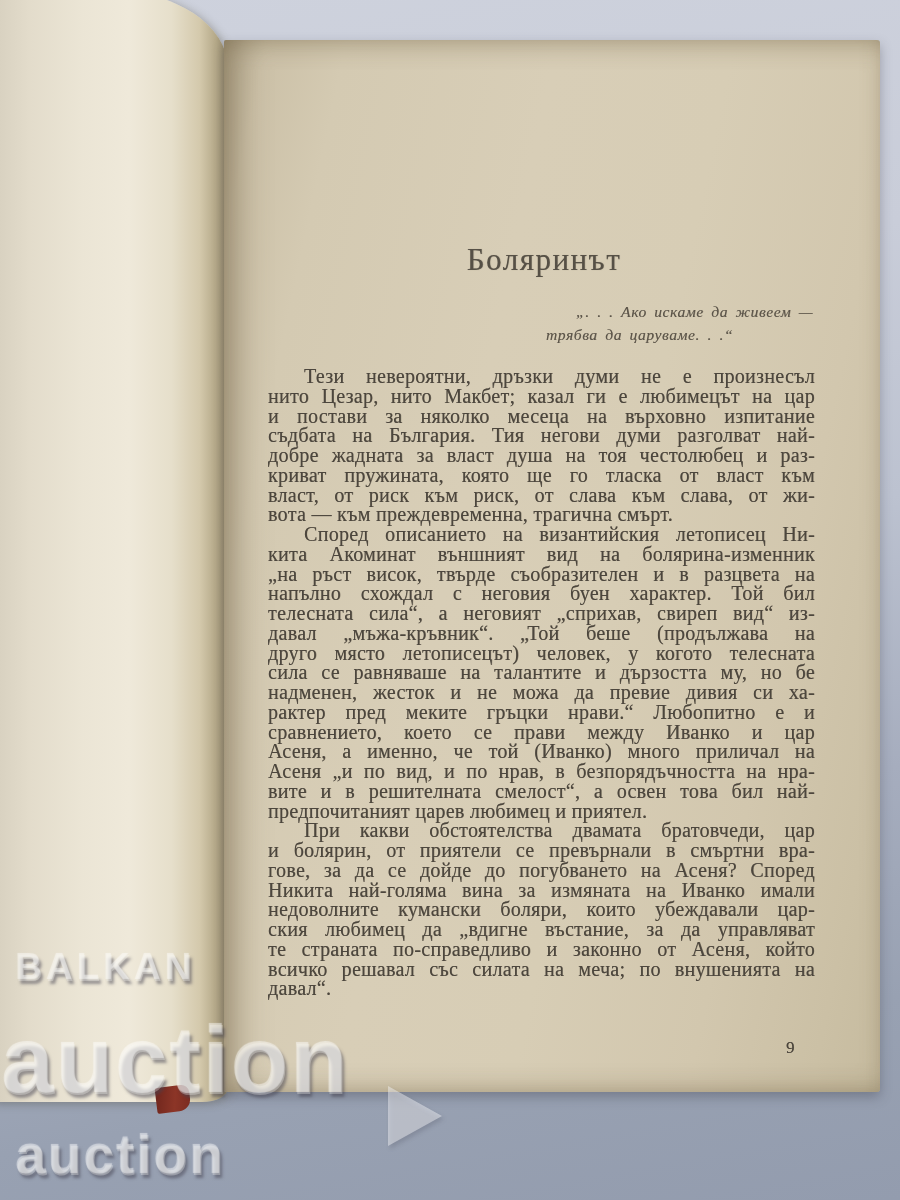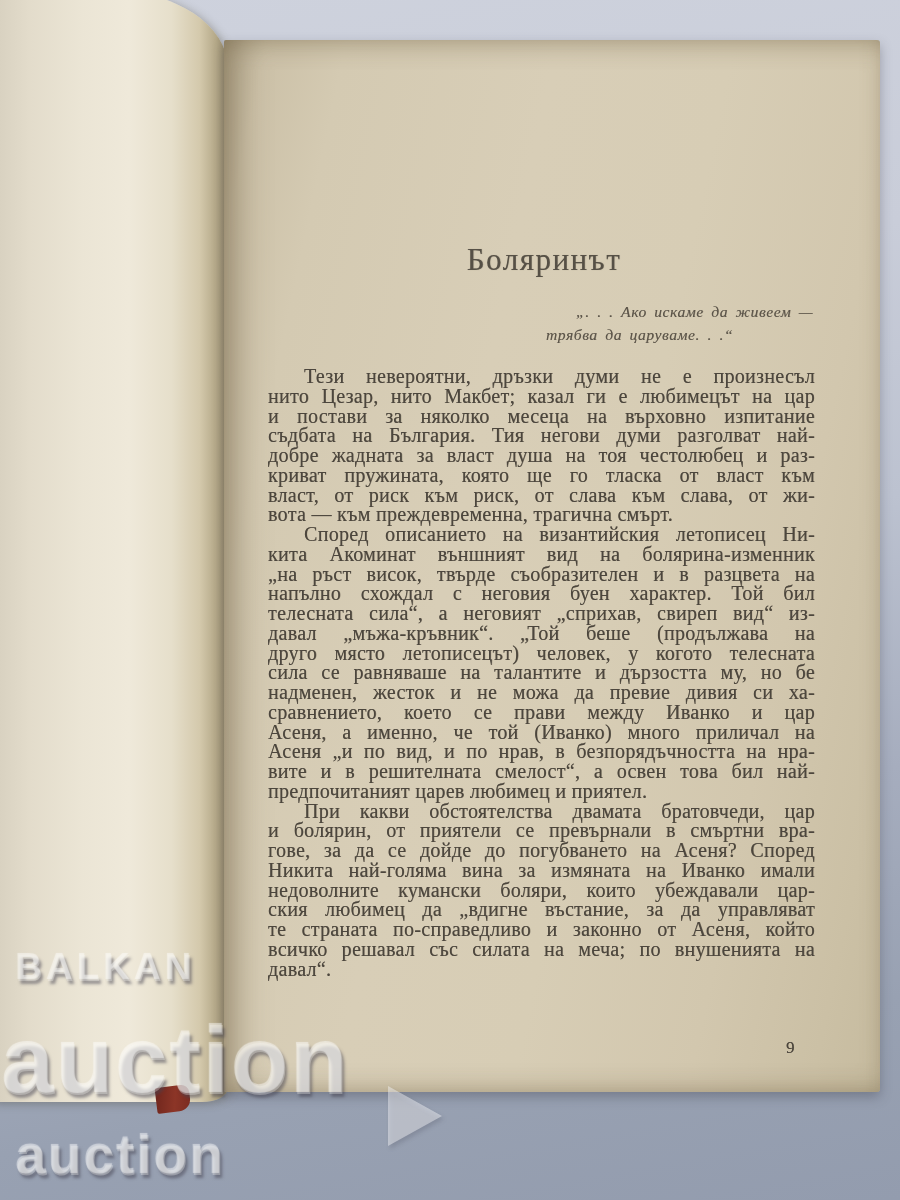--- a/index.html
+++ b/index.html
@@ -122,20 +122,21 @@
         <div class="line last">вота — към преждевременна, трагична смърт.</div>
         <div class="line first">Според описанието на византийския летописец Ни-</div>
         <div class="line">кита Акоминат външният вид на болярина-изменник</div>
         <div class="line">„на ръст висок, твърде съобразителен и в разцвета на</div>
         <div class="line">напълно схождал с неговия буен характер. Той бил</div>
         <div class="line">телесната сила“, а неговият „сприхав, свиреп вид“ из-</div>
         <div class="line">давал „мъжа-кръвник“. „Той беше (продължава на</div>
         <div class="line">друго място летописецът) человек, у когото телесната</div>
         <div class="line">сила се равняваше на талантите и дързостта му, но бе</div>
         <div class="line">надменен, жесток и не можа да превие дивия си ха-</div>
+        <div class="line">рактер пред меките гръцки нрави.“ Любопитно е и</div>
         <div class="line">сравнението, което се прави между Иванко и цар</div>
         <div class="line">Асеня, а именно, че той (Иванко) много приличал на</div>
         <div class="line">Асеня „и по вид, и по нрав, в безпорядъчността на нра-</div>
         <div class="line">вите и в решителната смелост“, а освен това бил най-</div>
         <div class="line last">предпочитаният царев любимец и приятел.</div>
         <div class="line first">При какви обстоятелства двамата братовчеди, цар</div>
         <div class="line">и болярин, от приятели се превърнали в смъртни вра-</div>
         <div class="line">гове, за да се дойде до погубването на Асеня? Според</div>
         <div class="line">Никита най-голяма вина за измяната на Иванко имали</div>
         <div class="line">недоволните кумански боляри, които убеждавали цар-</div>

